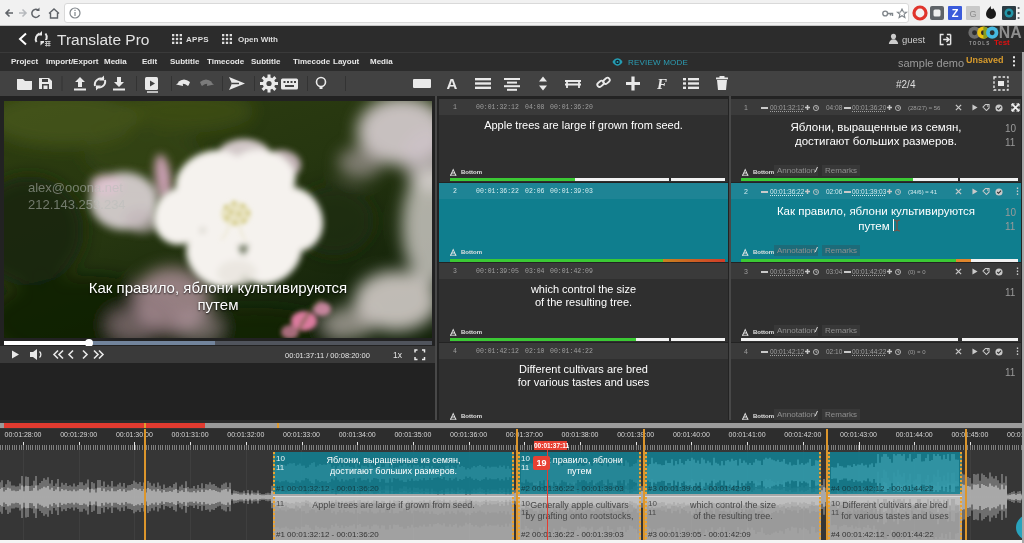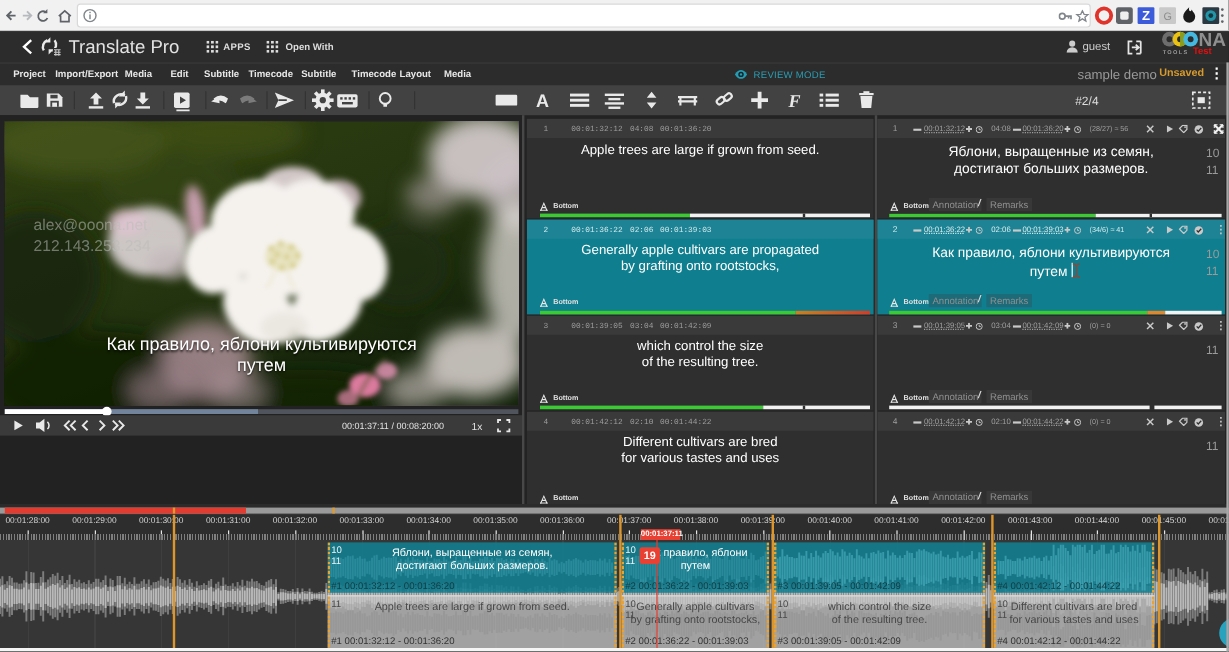--- a/index.html
+++ b/index.html
@@ -392,21 +392,20 @@
       </svg>
 <div class="afoot" style="left:22px;top:70px">Bottom</div>
 </div>
 <div class="col-row act" style="left:439px;top:183px;width:289px;height:79px">
 <div class="rhdr mono" style="font-size:6.5px">
         <span class="abs" style="left:14px;top:5px">2</span>
         <span class="abs" style="left:37px;top:5px">00:01:36:22</span>
         <span class="abs" style="left:86px;top:5px">02:06</span>
         <span class="abs" style="left:111px;top:5px">00:01:39:03</span>
       </div>
-<div class="rtxt" style="top:20px">Generally apple cultivars are propagated<br>by grafting onto rootstocks,</div>
 <svg class="abs" style="left:11px;top:65px" width="8" height="8" viewBox="0 0 10 9">
         <path d="M4 0 L8 9 H6.6 L5.6 6.5 H2.4 L1.4 9 H0z M4 2.5 L2.9 5.2 h2.2z" fill="#e8e8e8"></path>
         <rect x="0" y="8" width="8" height="1" fill="#e8e8e8"></rect>
       </svg>
 <div class="afoot" style="left:22px;top:66px">Bottom</div>
 </div>
 <div class="col-row" style="left:439px;top:263px;width:289px;height:79px">
 <div class="rhdr mono" style="font-size:6.5px">
         <span class="abs" style="left:14px;top:5px">3</span>
         <span class="abs" style="left:37px;top:5px">00:01:39:05</span>

